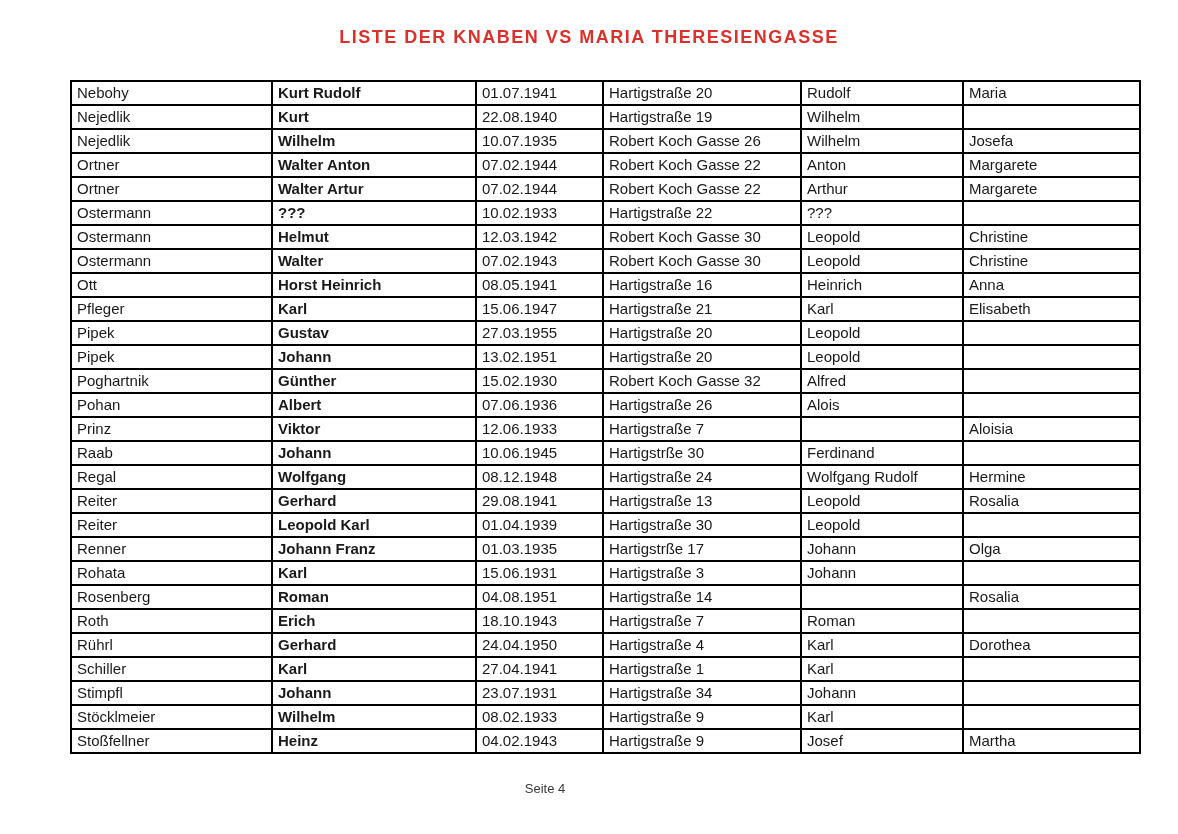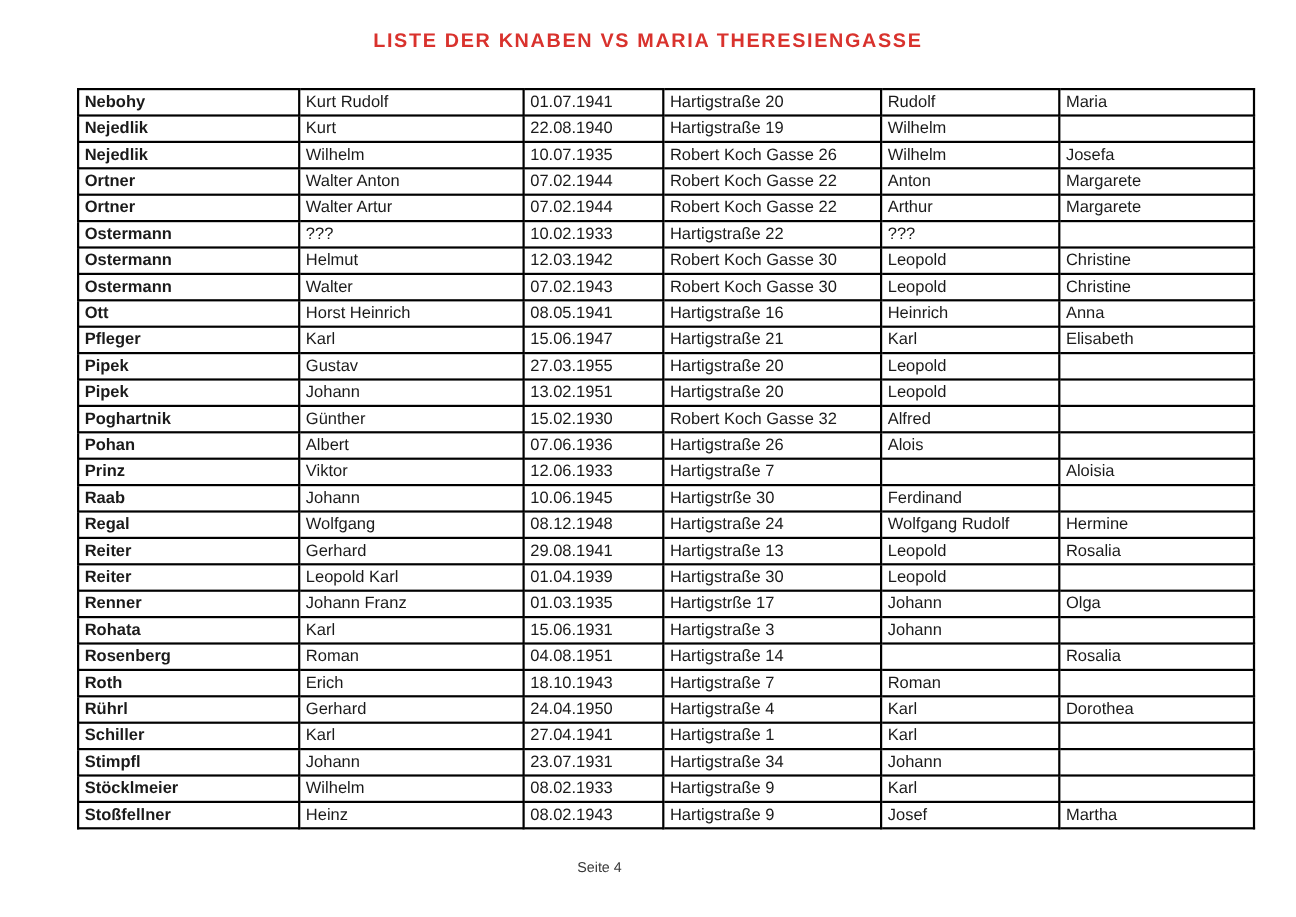--- a/index.html
+++ b/index.html
@@ -45,22 +45,22 @@
     border: 2px solid #000000;
     font-size: 15px;
     color: #1a1a1a;
     padding: 1px 4px 2px 5px;
     height: 19px;
     line-height: 19px;
     white-space: nowrap;
     overflow: hidden;
     vertical-align: middle;
   }
-  table.roster td.c0 { width: 190px; font-weight: bold; }
-  table.roster td.c1 { width: 193px; font-weight: normal; margin-left: 40px; }
+  table.roster td.c0 { width: 190px; font-weight: normal; }
+  table.roster td.c1 { width: 193px; font-weight: bold; margin-left: 40px; }
   table.roster td.c2 { width: 116px; }
   table.roster td.c3 { width: 187px; }
   table.roster td.c4 { width: 151px; }
   table.roster td.c5 { width: 166px; }
   .page-footer {
     position: absolute;
     top: 781px;
     left: 0;
     width: 1090px;
     text-align: center;
@@ -291,21 +291,21 @@
           <td class="c0">Stöcklmeier</td>
           <td class="c1">Wilhelm</td>
           <td class="c2">08.02.1933</td>
           <td class="c3">Hartigstraße 9</td>
           <td class="c4">Karl</td>
           <td class="c5"></td>
         </tr>
         <tr>
           <td class="c0">Stoßfellner</td>
           <td class="c1">Heinz</td>
-          <td class="c2">08.02.1943</td>
+          <td class="c2">04.02.1943</td>
           <td class="c3">Hartigstraße 9</td>
           <td class="c4">Josef</td>
           <td class="c5">Martha</td>
         </tr>
       </tbody>
   </table>
 
   <div class="page-footer">Seite 4</div>
 
 </div>

